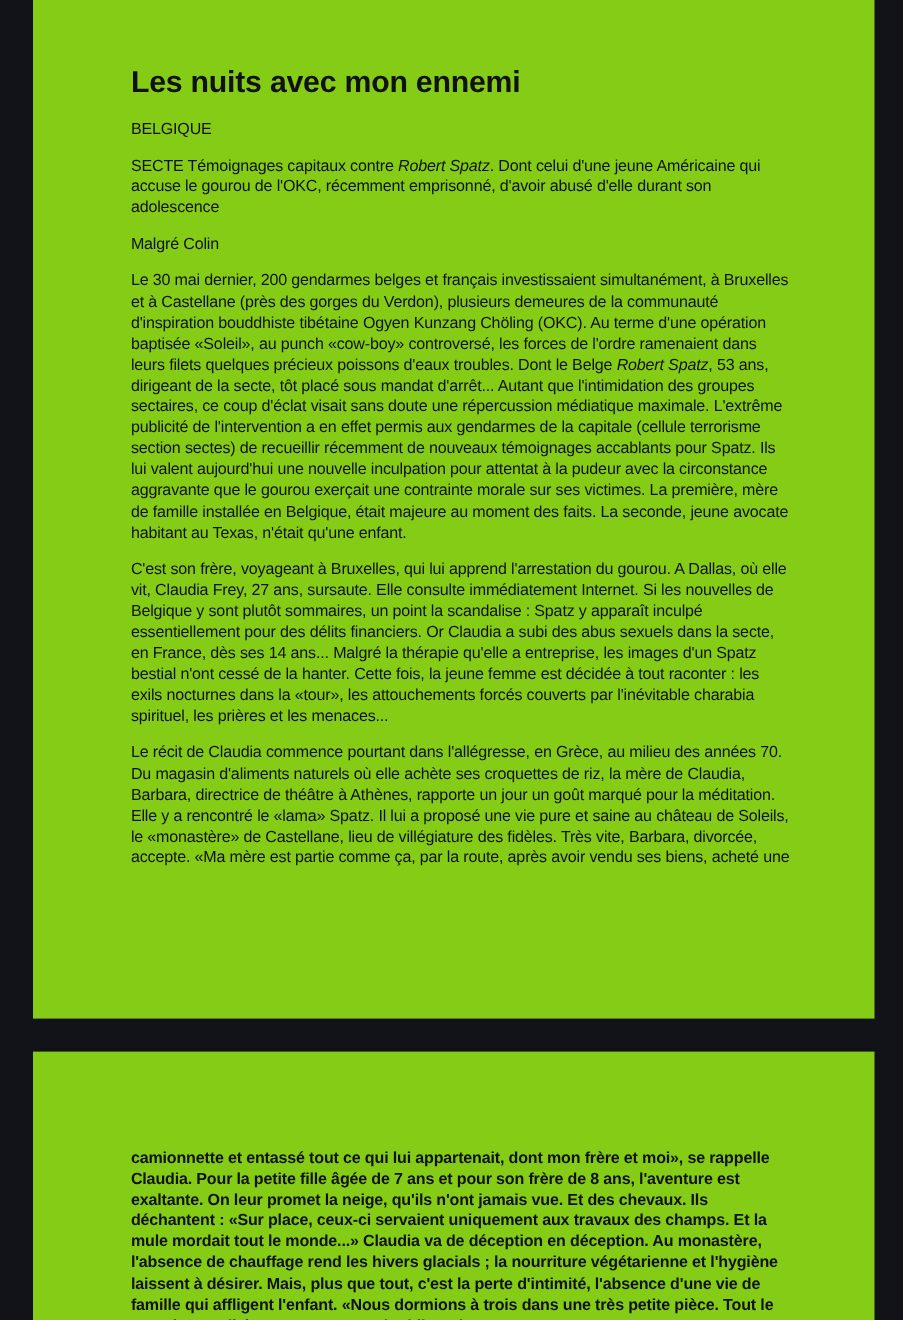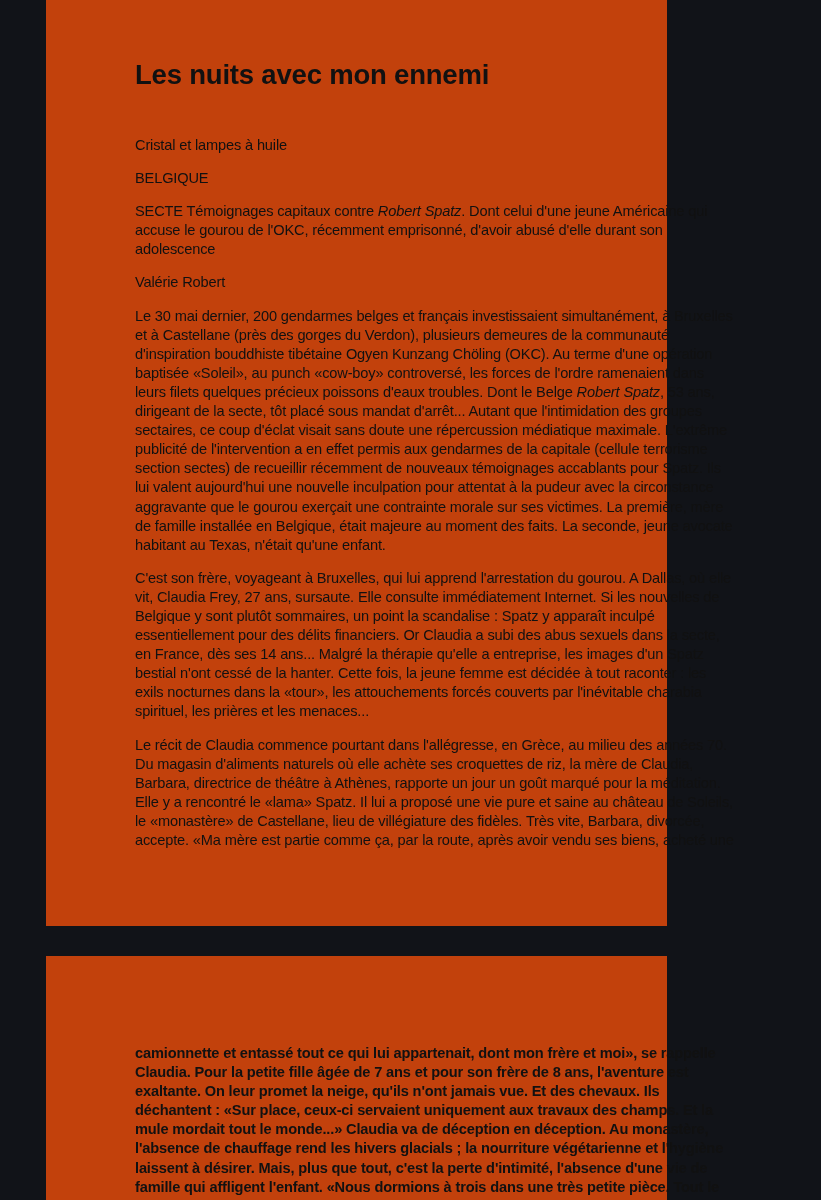--- a/index.html
+++ b/index.html
@@ -3,22 +3,22 @@
 <meta charset="utf-8">
 <style>
   html, body { margin: 0; padding: 0; }
   body {
     width: 821px; height: 1200px; overflow: hidden;
     background: #111318;
     font-family: "Liberation Sans", sans-serif;
     position: relative;
   }
   .page {
-    position: absolute; left: 46px; width: 621px;
-    background: #c2410c; color: #111;
+    position: absolute; left: 30px; width: 765px;
+    background: #84cc16; color: #111;
   }
   #page1 { top: 0; height: 926px; }
   #page2 { top: 956px; height: 300px; }
   .content { position: absolute; left: 89px; width: 600px; }
   #page1 .content { top: 55px; }
   #page2 .content { top: 88px; font-weight: bold; }
   h1 {
     margin: 0; font-size: 27.5px; font-weight: bold; letter-spacing: -0.2px;
     line-height: 40px;
   }
@@ -28,24 +28,23 @@
   .subtitle { margin-top: 41px; }
   .gap { margin-top: 14px; }
   em { font-style: italic; }
 </style>
 </head>
 <body>
 
 <div class="page" id="page1">
   <div class="content">
     <h1>Les nuits avec mon ennemi</h1>
-    <p class="subtitle">Cristal et lampes à huile</p>
     <p class="gap">BELGIQUE</p>
     <p class="gap"><span>SECTE Témoignages capitaux contre </span><em>Robert Spatz</em><span>. Dont celui d'une jeune Américaine qui accuse le gourou de l'OKC, récemment emprisonné, d'avoir abusé d'elle durant son adolescence</span></p>
-    <p class="gap">Valérie Robert</p>
+    <p class="gap">Malgré Colin</p>
     <p class="gap"><span>Le 30 mai dernier, 200 gendarmes belges et français investissaient simultanément, à Bruxelles et à Castellane (près des gorges du Verdon), plusieurs demeures de la communauté d'inspiration bouddhiste tibétaine Ogyen Kunzang Chöling (OKC). Au terme d'une opération baptisée «Soleil», au punch «cow-boy» controversé, les forces de l'ordre ramenaient dans leurs filets quelques précieux poissons d'eaux troubles. Dont le Belge </span><em>Robert Spatz</em><span>, 53 ans, dirigeant de la secte, tôt placé sous mandat d'arrêt... Autant que l'intimidation des groupes sectaires, ce coup d'éclat visait sans doute une répercussion médiatique maximale. L'extrême publicité de l'intervention a en effet permis aux gendarmes de la capitale (cellule terrorisme section sectes) de recueillir récemment de nouveaux témoignages accablants pour Spatz. Ils lui valent aujourd'hui une nouvelle inculpation pour attentat à la pudeur avec la circonstance aggravante que le gourou exerçait une contrainte morale sur ses victimes. La première, mère de famille installée en Belgique, était majeure au moment des faits. La seconde, jeune avocate habitant au Texas, n'était qu'une enfant.</span></p>
     <p class="gap">C'est son frère, voyageant à Bruxelles, qui lui apprend l'arrestation du gourou. A Dallas, où elle vit, Claudia Frey, 27 ans, sursaute. Elle consulte immédiatement Internet. Si les nouvelles de Belgique y sont plutôt sommaires, un point la scandalise : Spatz y apparaît inculpé essentiellement pour des délits financiers. Or Claudia a subi des abus sexuels dans la secte, en France, dès ses 14 ans... Malgré la thérapie qu'elle a entreprise, les images d'un Spatz bestial n'ont cessé de la hanter. Cette fois, la jeune femme est décidée à tout raconter : les exils nocturnes dans la «tour», les attouchements forcés couverts par l'inévitable charabia spirituel, les prières et les menaces...</p>
     <p class="gap">Le récit de Claudia commence pourtant dans l'allégresse, en Grèce, au milieu des années 70. Du magasin d'aliments naturels où elle achète ses croquettes de riz, la mère de Claudia, Barbara, directrice de théâtre à Athènes, rapporte un jour un goût marqué pour la méditation. Elle y a rencontré le «lama» Spatz. Il lui a proposé une vie pure et saine au château de Soleils, le «monastère» de Castellane, lieu de villégiature des fidèles. Très vite, Barbara, divorcée, accepte. «Ma mère est partie comme ça, par la route, après avoir vendu ses biens, acheté une</p>
   </div>
 </div>
 
 <div class="page" id="page2">
   <div class="content">
     <p>camionnette et entassé tout ce qui lui appartenait, dont mon frère et moi», se rappelle Claudia. Pour la petite fille âgée de 7 ans et pour son frère de 8 ans, l'aventure est exaltante. On leur promet la neige, qu'ils n'ont jamais vue. Et des chevaux. Ils déchantent : «Sur place, ceux-ci servaient uniquement aux travaux des champs. Et la mule mordait tout le monde...» Claudia va de déception en déception. Au monastère, l'absence de chauffage rend les hivers glacials ; la nourriture végétarienne et l'hygiène laissent à désirer. Mais, plus que tout, c'est la perte d'intimité, l'absence d'une vie de famille qui affligent l'enfant. «Nous dormions à trois dans une très petite pièce. Tout le reste le travail, les repas se passait obligatoirement en commun.»</p>
   </div>

